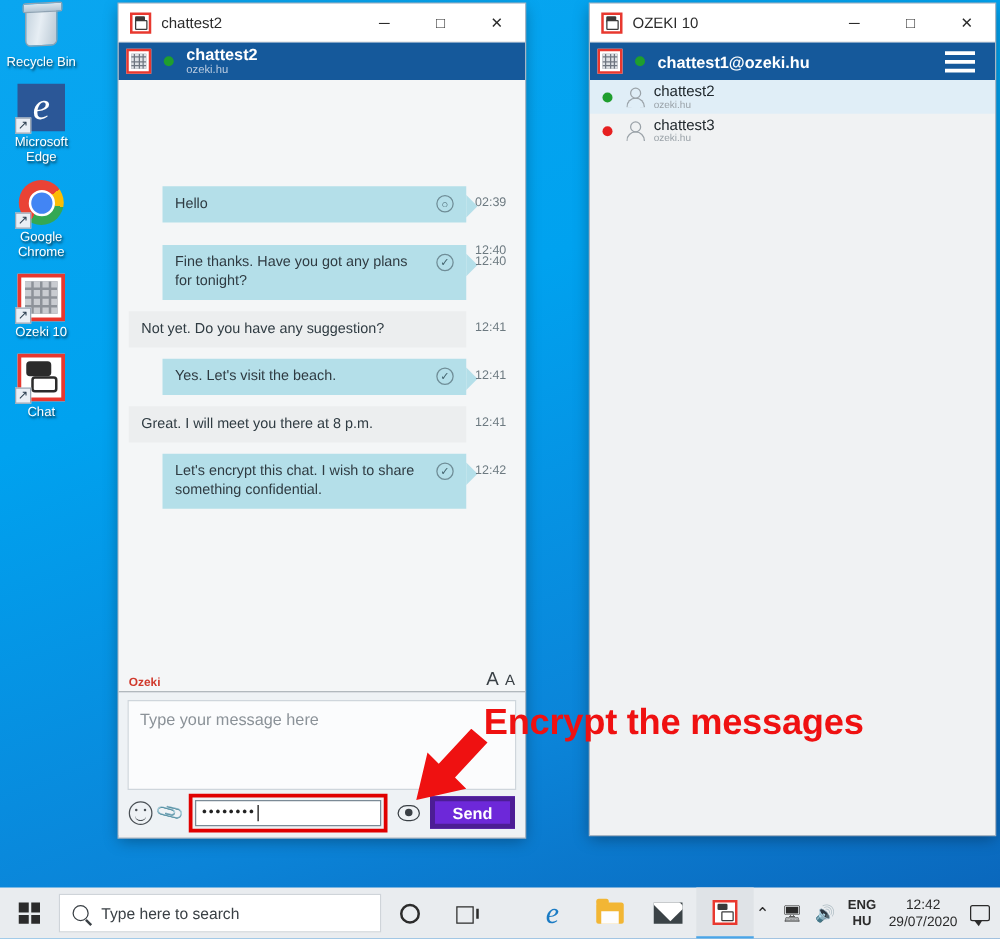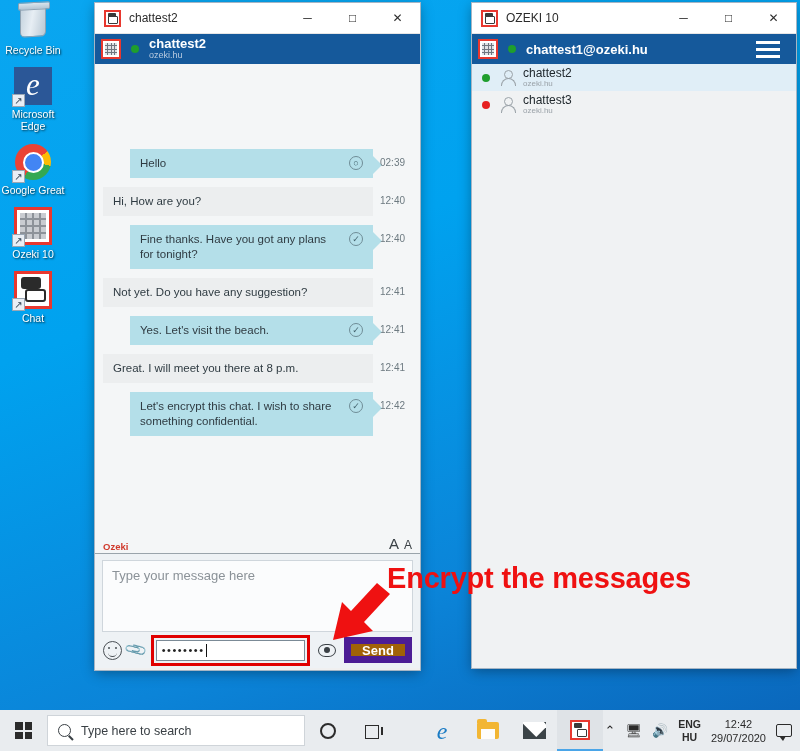--- a/index.html
+++ b/index.html
@@ -258,24 +258,24 @@
   }
   .eye-ico::before {
     content: ""; position: absolute; inset: 0;
     border: 1.5px solid #3a4045; border-radius: 50% / 60%;
   }
   .eye-ico::after {
     content: ""; position: absolute; left: 6px; top: 3.5px;
     width: 6px; height: 6px; border-radius: 50%; background: #3a4045;
   }
   .send-btn {
-    width: 68px; height: 26px; background: #a16207; color: #fff;
+    width: 68px; height: 26px; background: #6d28d9; color: #fff;
     font-size: 13px; font-weight: bold;
     display: flex; align-items: center; justify-content: center;
-    border: 7px solid #4c1d95; cursor: pointer; flex: 0 0 auto;
+    border: 4px solid #4c1d95; cursor: pointer; flex: 0 0 auto;
   }
 
   
   #ozeki-window { left: 472px; top: 3px; width: 324px; height: 665px; }
   .oz-header {
     height: 30px; background: #15599b;
     display: flex; align-items: center; padding: 0 16px 0 6px;
   }
   .oz-user { color: #fff; font-size: 13px; font-weight: bold; flex: 1 1 auto; }
   .hamburger { width: 24px; display: flex; flex-direction: column; gap: 4px; cursor: pointer; }
@@ -413,21 +413,21 @@
       <span class="shortcut-arrow">↗</span>
     </div>
     <div class="label">Microsoft Edge</div>
   </div>
 
   <div class="desk-icon">
     <div class="glyph">
       <div class="chrome"></div>
       <span class="shortcut-arrow">↗</span>
     </div>
-    <div class="label">Google Great</div>
+    <div class="label">Google Chrome</div>
   </div>
 
   <div class="desk-icon">
     <div class="glyph">
       <div class="ozeki-ico">
           <div class="ozeki-grid">
         <span></span>
             <span></span>
             <span></span>
             <span></span>
@@ -512,23 +512,20 @@
     <div class="msg-row out">
       <div class="bubble">
         <span>Hello</span>
         <span class="tick">○</span>
       </div>
       <div class="time">02:39</div>
     </div>
     <div class="msg-spacer"></div>
 
     <div class="msg-row in">
-      <div class="bubble">
-        <span>Hi, How are you?</span>
-      </div>
       <div class="time">12:40</div>
     </div>
     <div class="msg-spacer"></div>
 
     <div class="msg-row out">
       <div class="bubble">
         <span>Fine thanks. Have you got any plans for tonight?</span>
         <span class="tick">✓</span>
       </div>
       <div class="time">12:40</div>

